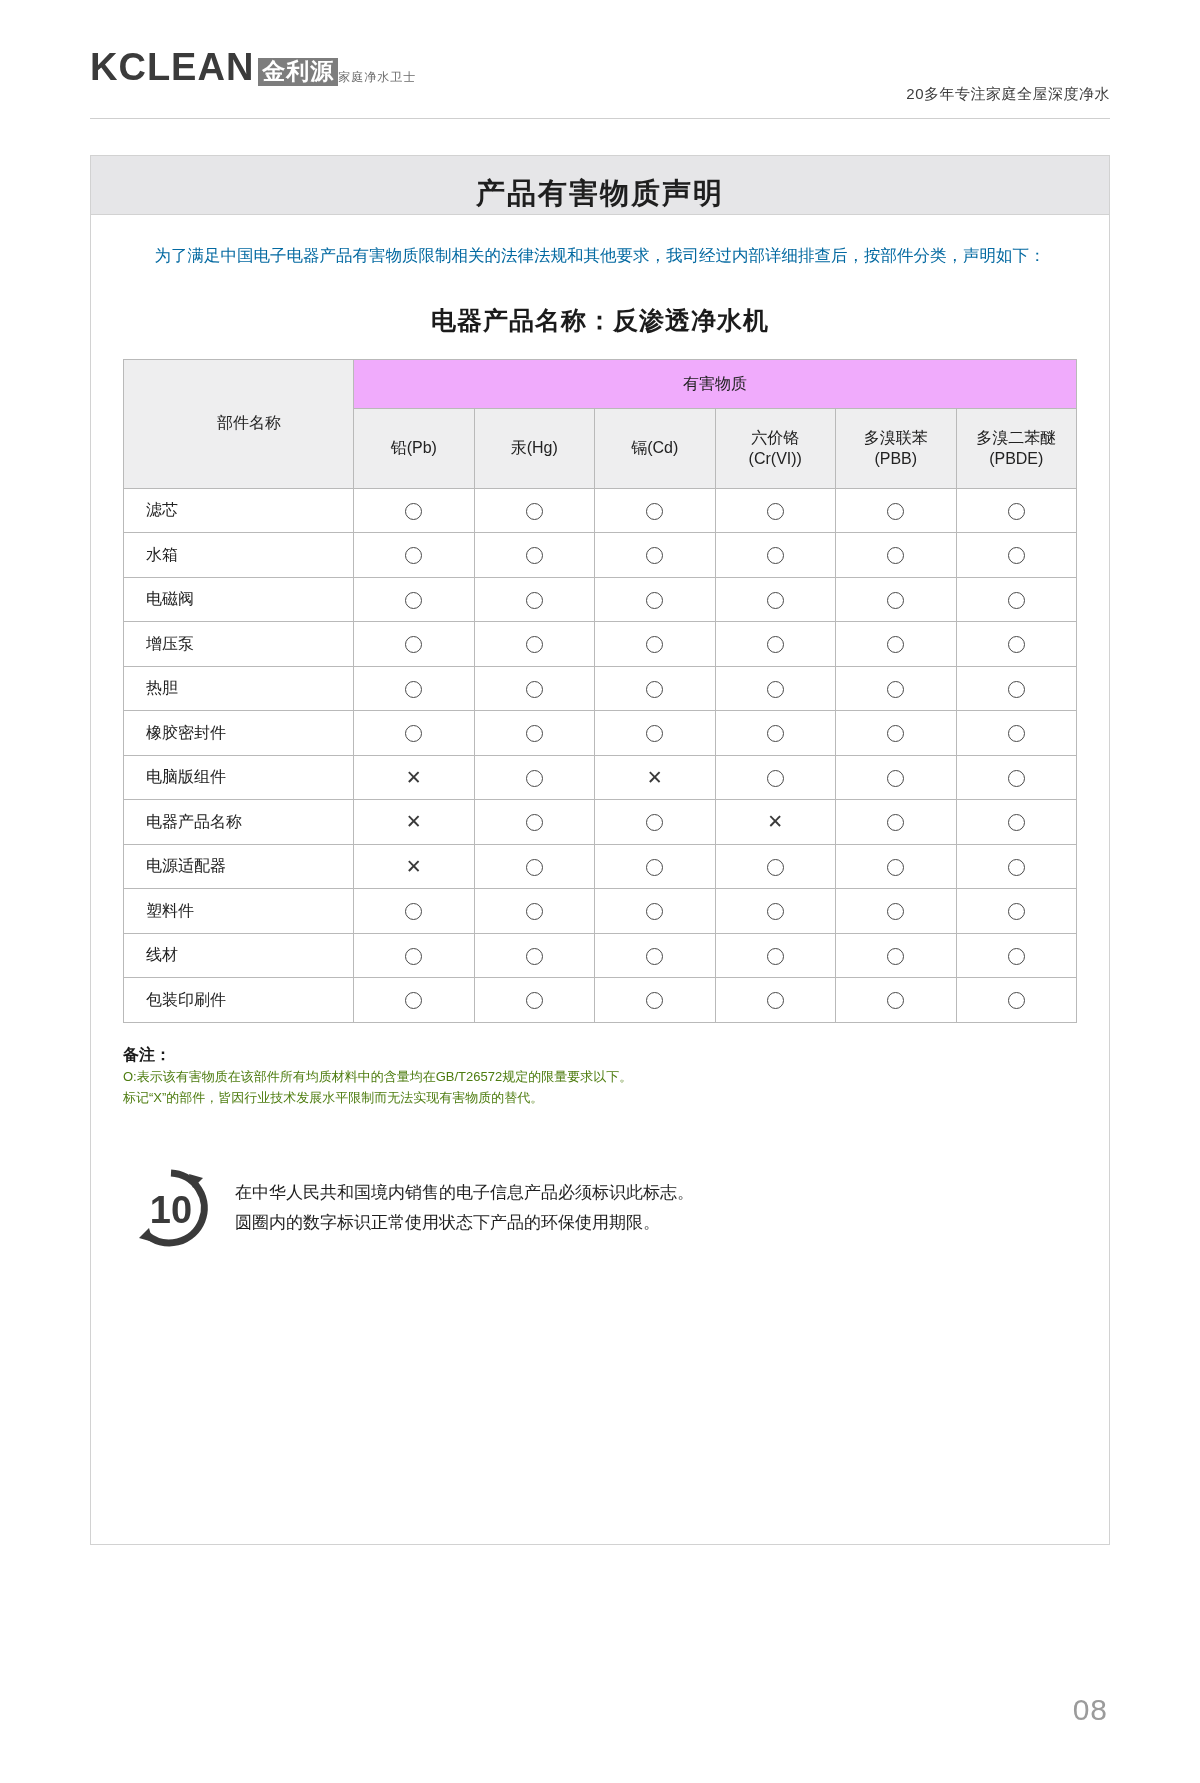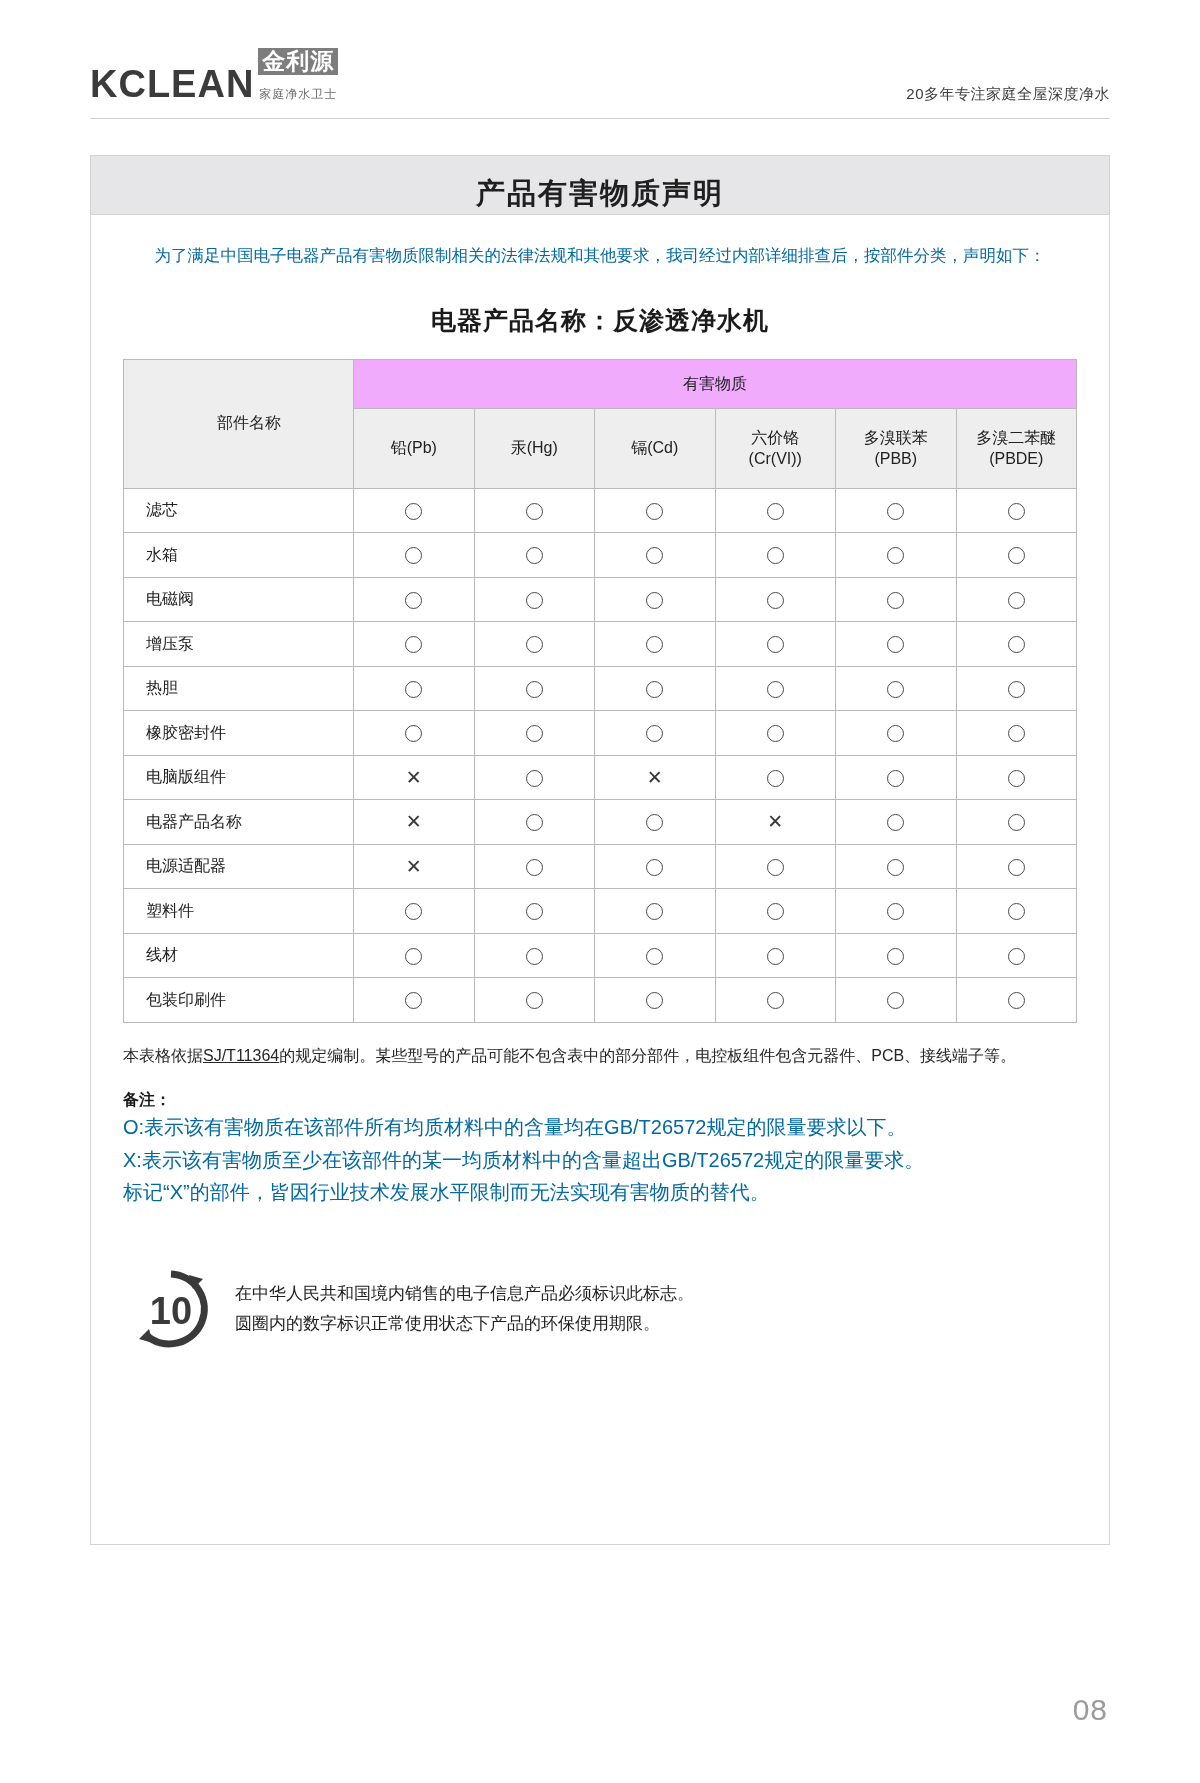--- a/index.html
+++ b/index.html
@@ -35,21 +35,21 @@
     font-family: "Liberation Sans", sans-serif;
     font-weight: bold;
     font-size: 38px;
     letter-spacing: 1px;
     color: #3b3b3b;
     line-height: 1;
   }
   .logo-cn-block {
     margin-left: 4px;
     display: flex;
-    flex-direction: column;
+    flex-direction: row;
     justify-content: center;
   }
   .logo-cn {
     background: #7d7d7d;
     color: #ffffff;
     font-size: 23px;
     font-weight: bold;
     padding: 1px 4px 2px 4px;
     line-height: 1.05;
     letter-spacing: 1px;
@@ -193,23 +193,23 @@
   .note-block .underline {
     text-decoration: underline;
   }
   .remark-title {
     margin-top: 22px;
     font-size: 16px;
     font-weight: bold;
     color: #1b1b1b;
   }
   .remark-lines {
-    font-size: 20px;
+    font-size: 13px;
     line-height: 1.62;
-    color: #0369a1;
+    color: #4d7c0f;
   }
 
   
   .eco-row {
     display: flex;
     align-items: flex-start;
     margin-top: 58px;
     padding-left: 6px;
   }
   .eco-badge {
@@ -384,28 +384,24 @@
             <td class="mark-cell"><span class="mark-o"></span></td>
             <td class="mark-cell"><span class="mark-o"></span></td>
             <td class="mark-cell"><span class="mark-o"></span></td>
             <td class="mark-cell"><span class="mark-o"></span></td>
             <td class="mark-cell"><span class="mark-o"></span></td>
             <td class="mark-cell"><span class="mark-o"></span></td>
           </tr>
         </tbody>
     </table>
 
-    <div class="note-block">
-      <span>本表格依据</span><span class="underline">SJ/T11364</span><span>的规定编制。某些型号的产品可能不包含表中的部分部件，电控板组件包含元器件、PCB、接线端子等。</span>
-    </div>
 
     <div class="remark-title">备注：</div>
     <div class="remark-lines">
       <div>O:表示该有害物质在该部件所有均质材料中的含量均在GB/T26572规定的限量要求以下。</div>
-      <div>X:表示该有害物质至少在该部件的某一均质材料中的含量超出GB/T26572规定的限量要求。</div>
       <div>标记“X”的部件，皆因行业技术发展水平限制而无法实现有害物质的替代。</div>
     </div>
 
     <div class="eco-row">
       <div class="eco-badge">
         <svg width="84" height="84" viewBox="0 0 84 84" xmlns="http://www.w3.org/2000/svg">
           <path d="M42 7 A35 35 0 1 1 17.5 68.5" fill="none" stroke="#3a3a3a" stroke-width="7"></path>
           <path d="M20 62 L10 72 L24 76 Z" fill="#3a3a3a"></path>
           <path d="M64 22 L74 12 L60 8 Z" fill="#3a3a3a"></path>
           <text x="42" y="57" text-anchor="middle" font-family="Liberation Sans, sans-serif" font-size="38" font-weight="bold" fill="#3a3a3a">10</text>

